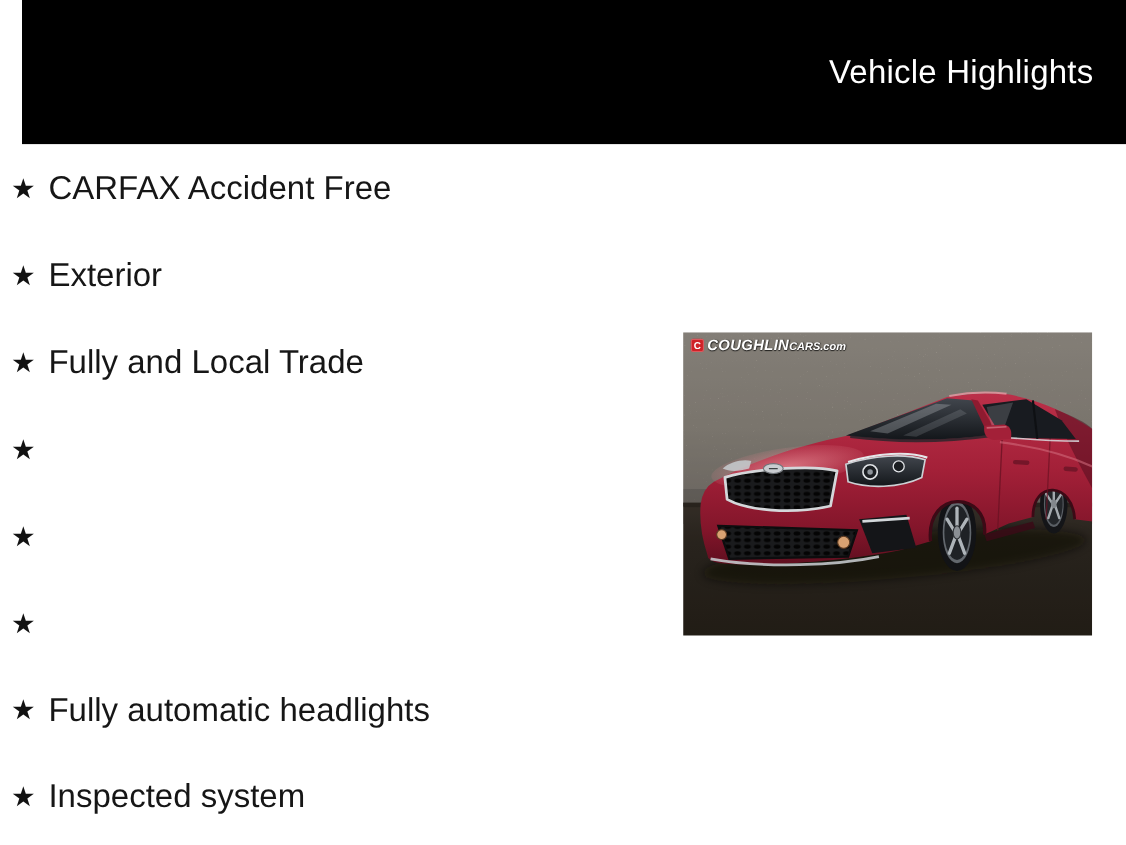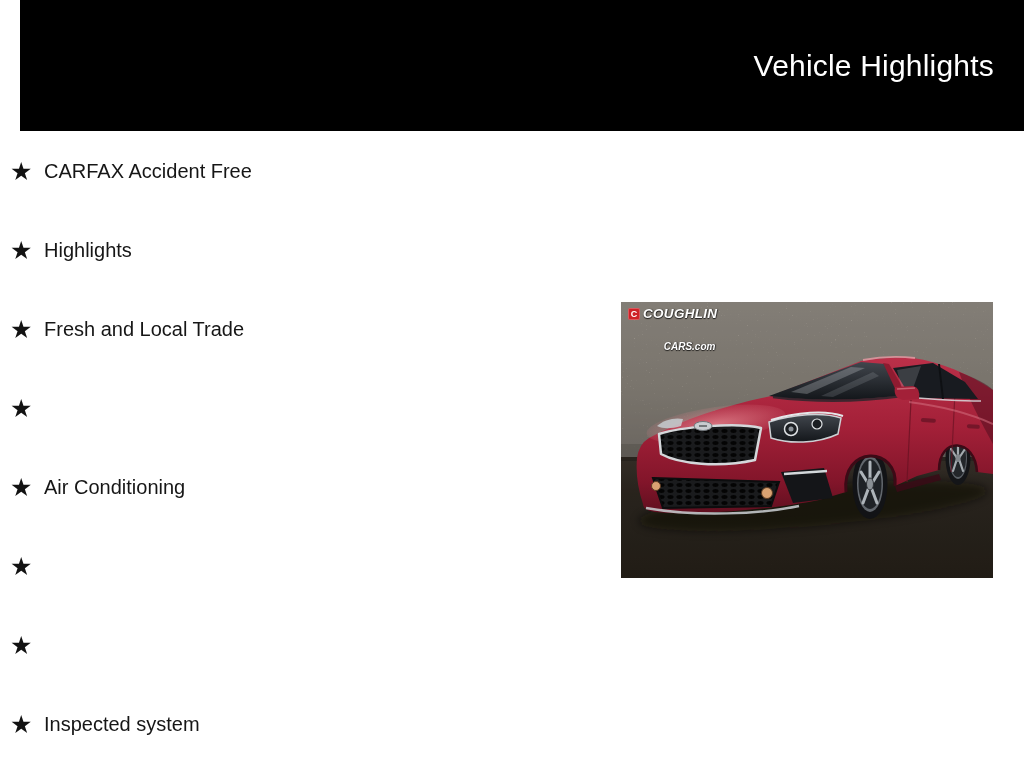--- a/index.html
+++ b/index.html
@@ -11,72 +11,72 @@
   .header { position:absolute; left:0; top:0; width:1024px; height:131px; background:#000;margin-left:20px; }
   .header .title { position:absolute; right:50px; top:0; height:131px;
                    display:flex; align-items:center; color:#fff; font-size:30px;
                    letter-spacing:0.2px; white-space:nowrap; }
 
   
   .hl-list { position:absolute; left:10px; top:132px; width:600px; }
   .hl-item { display:flex; align-items:center; height:79px; }
   .hl-star { width:24px; margin-right:10px; font-family:"DejaVu Sans",sans-serif;
              font-size:25px; color:#121212; line-height:1; }
-  .hl-label { font-size:20px; color:#161616; white-space:nowrap; }
+  .hl-label { font-size:30px; color:#161616; white-space:nowrap; }
 
   
   .photo { position:absolute; left:621px; top:302px; width:372px; height:276px;
            overflow:hidden; }
   .photo svg { display:block; width:372px; height:276px; }
 
   .watermark { position:absolute; left:7px; top:5px; display:flex; align-items:flex-start;
                gap:3px; font-style:italic; font-weight:bold; color:#fff; line-height:1;
                text-shadow:0 1px 1px rgba(0,0,0,.75), 1px 0 1px rgba(0,0,0,.5); }
   .wm-logo { width:12px; height:12px; background:#cf2127; border-radius:2px;
              color:#fff; font-size:9px; font-weight:bold; font-style:normal;
              display:flex; align-items:center; justify-content:center;
              text-shadow:none; margin-top:1px; box-shadow:0 0 0 1px rgba(255,255,255,.25) inset; }
-  .wm-text { display:flex; flex-direction:column;gap:20px; }
+  .wm-text { display:flex; flex-direction:row; }
   .wm-line1 { font-size:13.5px; letter-spacing:.3px; }
   .wm-line2 { font-size:10px; align-self:flex-end; margin-right:2px; margin-top:1px; }
 </style>
 </head>
 <body>
 
 <div class="stage">
 
   <div class="header">
     <div class="title">Vehicle Highlights</div>
   </div>
 
   <div class="hl-list">
     <div class="hl-item">
       <span class="hl-star">★</span>
       <span class="hl-label">CARFAX Accident Free</span>
     </div>
     <div class="hl-item">
       <span class="hl-star">★</span>
-      <span class="hl-label">Highlights</span>
-    </div>
-    <div class="hl-item">
-      <span class="hl-star">★</span>
-      <span class="hl-label">Fresh and Local Trade</span>
-    </div>
-    <div class="hl-item">
-      <span class="hl-star">★</span>
-    </div>
-    <div class="hl-item">
-      <span class="hl-star">★</span>
-      <span class="hl-label">Air Conditioning</span>
-    </div>
-    <div class="hl-item">
-      <span class="hl-star">★</span>
-    </div>
-    <div class="hl-item">
-      <span class="hl-star">★</span>
+      <span class="hl-label">Exterior</span>
+    </div>
+    <div class="hl-item">
+      <span class="hl-star">★</span>
+      <span class="hl-label">Fully and Local Trade</span>
+    </div>
+    <div class="hl-item">
+      <span class="hl-star">★</span>
+    </div>
+    <div class="hl-item">
+      <span class="hl-star">★</span>
+    </div>
+    <div class="hl-item">
+      <span class="hl-star">★</span>
+    </div>
+    <div class="hl-item">
+      <span class="hl-star">★</span>
+      <span class="hl-label">Fully automatic headlights</span>
     </div>
     <div class="hl-item">
       <span class="hl-star">★</span>
       <span class="hl-label">Inspected system</span>
     </div>
   </div>
 
   <div class="photo" title="Red Kia Forte sedan, front three-quarter view, parked on a dark floor in front of a gray concrete wall">
     <svg viewBox="0 0 372 276" aria-hidden="true">
       <defs>

